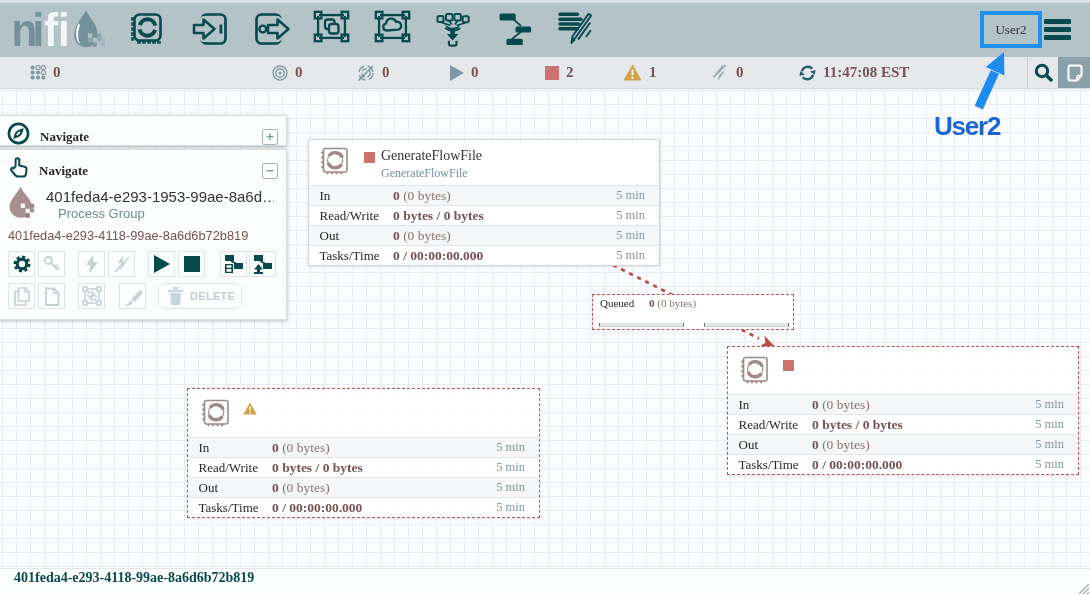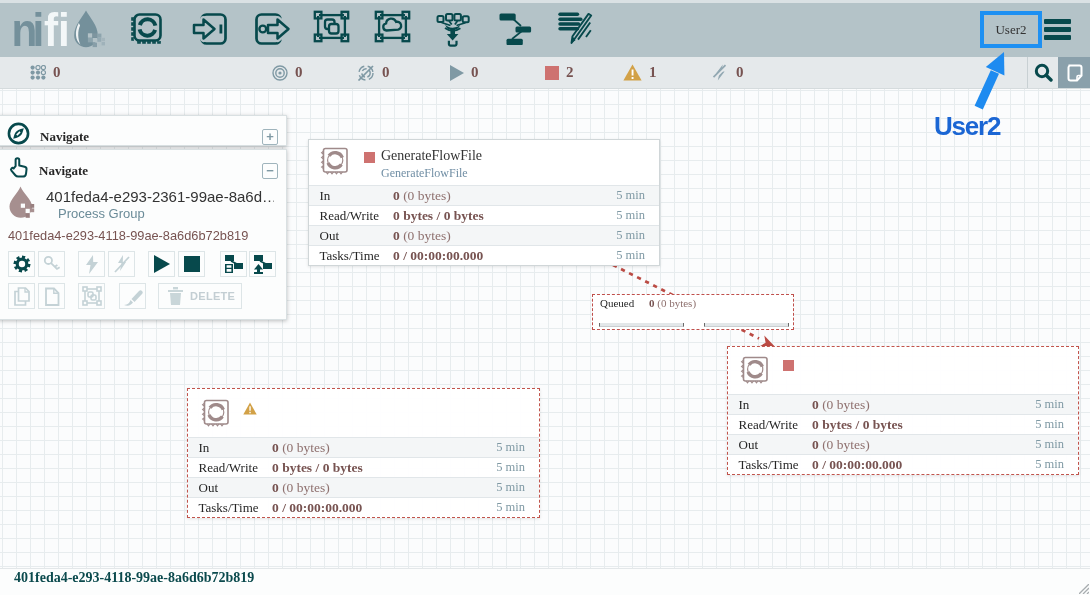--- a/index.html
+++ b/index.html
@@ -26,21 +26,21 @@
   #navpanel { position:absolute; left:-2px; top:26px; width:289px; }
   .palette { background:#fcfdfd; border:1px solid #d9e0e2; box-shadow:0 1px 4px rgba(0,0,0,0.25); }
   .palette-header { height:29px; display:flex; align-items:flex-end; padding:0 8px; }
   .palette-header .ptitle { font-family:"Liberation Serif",serif; font-weight:bold; font-size:13px; color:#262626; margin-left:10px; }
   .pbtn { margin-left:auto; width:16px; height:16px; border:1px solid #9fb4bc; border-radius:2px; color:#7f99a4; font-size:13px; line-height:14px; text-align:center; font-weight:bold; }
   #operate-body { padding:6px 0 10px 10px; position:relative; height:140px; }
   #op-title { position:absolute; left:47px; top:9px; width:228px; font-size:15px; color:#333; white-space:nowrap; overflow:hidden; }
   #op-sub { position:absolute; left:47px; top:27px; font-size:13px; color:#6a8b98;margin-left:12px; }
   #op-id { position:absolute; left:9px; top:49px; font-size:12.8px; color:#775351; }
   .obtn { position:absolute; width:27px; height:26px; background:#fcfdfd; border:1px solid #dde5e7; display:flex; align-items:center; justify-content:center; }
-  .obtn.wide { width:84px; justify-content:flex-start; padding-left:9px; gap:7px; font-size:11px; font-weight:bold; color:#c3ced3; letter-spacing:0.3px; }
+  .obtn.wide { width:84px; justify-content:flex-start; padding-left:9px; gap:7px; font-size:11px; font-weight:bold; color:#c3ced3; letter-spacing:0.3px;border-radius:8px; }
 
   
   .proc { position:absolute; background:#fff; border:1px solid #d0d6d8; box-shadow:0 1px 3px rgba(0,0,0,0.10); }
   .proc.sel { border:1.4px dashed #c1544c; background:rgba(255,255,255,0.95); }
   .proc .hdr { position:relative; }
   .prow { display:flex; align-items:center; height:20px; border-top:1px solid #e1e6e9; font-size:13px; }
   .prow .lbl { }
   .prow.odd { background:#f4f6f7; }
   .prow .lbl { font-family:"Liberation Serif",serif; color:#262626; margin-left:10.5px; }
   .prow .val { position:absolute; left:84px; font-family:"Liberation Serif",serif; font-size:13.5px; font-weight:bold; color:#775351; }
@@ -240,20 +240,29 @@
       <span>1</span>
     </div>
   <div class="stat" style="left:712px;">
     <svg width="17" height="17" viewBox="0 0 17 17">
       <path d="M10.8 0.5 L4.2 9.2 h3.1 L5.8 16.5 L12.6 7.6 h-3.2 Z" fill="#92a8b2"></path>
       <line x1="1.5" y1="15" x2="15" y2="1.5" stroke="#e5e9eb" stroke-width="2.6"></line>
         <line x1="1.5" y1="13.2" x2="13.5" y2="1.2" stroke="#92a8b2" stroke-width="1.7"></line>
     </svg>
       <span>0</span>
     </div>
+  <div class="stat" style="left:799px;">
+    <svg width="17" height="16" viewBox="0 0 17 16">
+      <path d="M3 6.3 a6 6 0 0 1 10.3 -2.5" fill="none" stroke="#255f6b" stroke-width="2.4"></path>
+      <path d="M16.6 4.9 l-5.4 1.5 l4.4 3.6 Z" fill="#255f6b"></path>
+      <path d="M14 9.7 a6 6 0 0 1 -10.3 2.5" fill="none" stroke="#255f6b" stroke-width="2.4"></path>
+      <path d="M0.4 11.1 l5.4 -1.5 l-4.4 -3.6 Z" fill="#255f6b"></path>
+    </svg>
+      <span>11:47:08 EST</span>
+    </div>
   <div id="searchbtn">
       <svg width="19" height="19" viewBox="0 0 19 19">
     <circle cx="8" cy="8" r="5.7" fill="none" stroke="#07494c" stroke-width="3"></circle>
     <line x1="12.2" y1="12.2" x2="17" y2="17" stroke="#07494c" stroke-width="3.4" stroke-linecap="round"></line>
   </svg>
     </div>
   <div id="bulletinbtn">
       <svg width="18" height="18" viewBox="0 0 18 18">
     <path d="M3.5 1.5 h11 a2 2 0 0 1 2 2 v8 l-4.5 5 h-6.5 a2 2 0 0 1 -2 -2 v-11 a2 2 0 0 1 2 -2 Z" fill="none" stroke="#fff" stroke-width="2"></path>
     <path d="M12 16.5 v-3.5 a1.5 1.5 0 0 1 1.5 -1.5 h3" fill="none" stroke="#fff" stroke-width="1.6"></path>
@@ -410,21 +419,21 @@
             <rect x="13.8" y="17.6" width="4.2" height="4.2" fill="#fcfdfd"></rect>
               <rect x="18.6" y="18" width="4.2" height="4.2" fill="#a68f8f"></rect>
               <rect x="23.4" y="18" width="3.8" height="3.8" fill="#998080"></rect>
             <rect x="13.8" y="22.4" width="4.2" height="4.2" fill="#a68f8f"></rect>
               <rect x="18.6" y="22.8" width="4.2" height="4.2" fill="#fcfdfd"></rect>
               <rect x="23.4" y="22.4" width="3.8" height="3.8" fill="#a89191"></rect>
             <rect x="18.6" y="27.6" width="4.2" height="4.2" fill="#997f7f"></rect>
               <rect x="23.4" y="27.2" width="3.8" height="3.8" fill="#fcfdfd"></rect>
           </g>
         </svg>
-        <div id="op-title">401feda4-e293-2361-99ae-8a6d…</div>
+        <div id="op-title">401feda4-e293-1953-99ae-8a6d…</div>
         <div id="op-sub">Process Group</div>
         <div id="op-id">401feda4-e293-4118-99ae-8a6d6b72b819</div>
 
         <div class="obtn" style="left:9px;top:72px;">
             <svg width="18" height="18" viewBox="0 0 18 18">
               <path d="M17.6 9.0 L16.8 12.6 L14.8 11.7 L13.5 13.5 L15.1 15.1 L12.0 17.1 L11.2 15.0 L9.0 15.4 L9.0 17.6 L5.4 16.8 L6.3 14.8 L4.5 13.5 L2.9 15.1 L0.9 12.0 L3.0 11.2 L2.6 9.0 L0.4 9.0 L1.2 5.4 L3.2 6.3 L4.5 4.5 L2.9 2.9 L6.0 0.9 L6.8 3.0 L9.0 2.6 L9.0 0.4 L12.6 1.2 L11.7 3.2 L13.5 4.5 L15.1 2.9 L17.1 6.0 L15.0 6.8 L15.4 9.0 Z M12.2 9.0 a3.2 3.2 0 1 0 -6.4 0 a3.2 3.2 0 1 0 6.4 0 Z" fill="#07494c" fill-rule="evenodd"></path>
             </svg>
           </div>
         <div class="obtn" style="left:39px;top:72px;">
             <svg width="18" height="18" viewBox="0 0 20 20">

